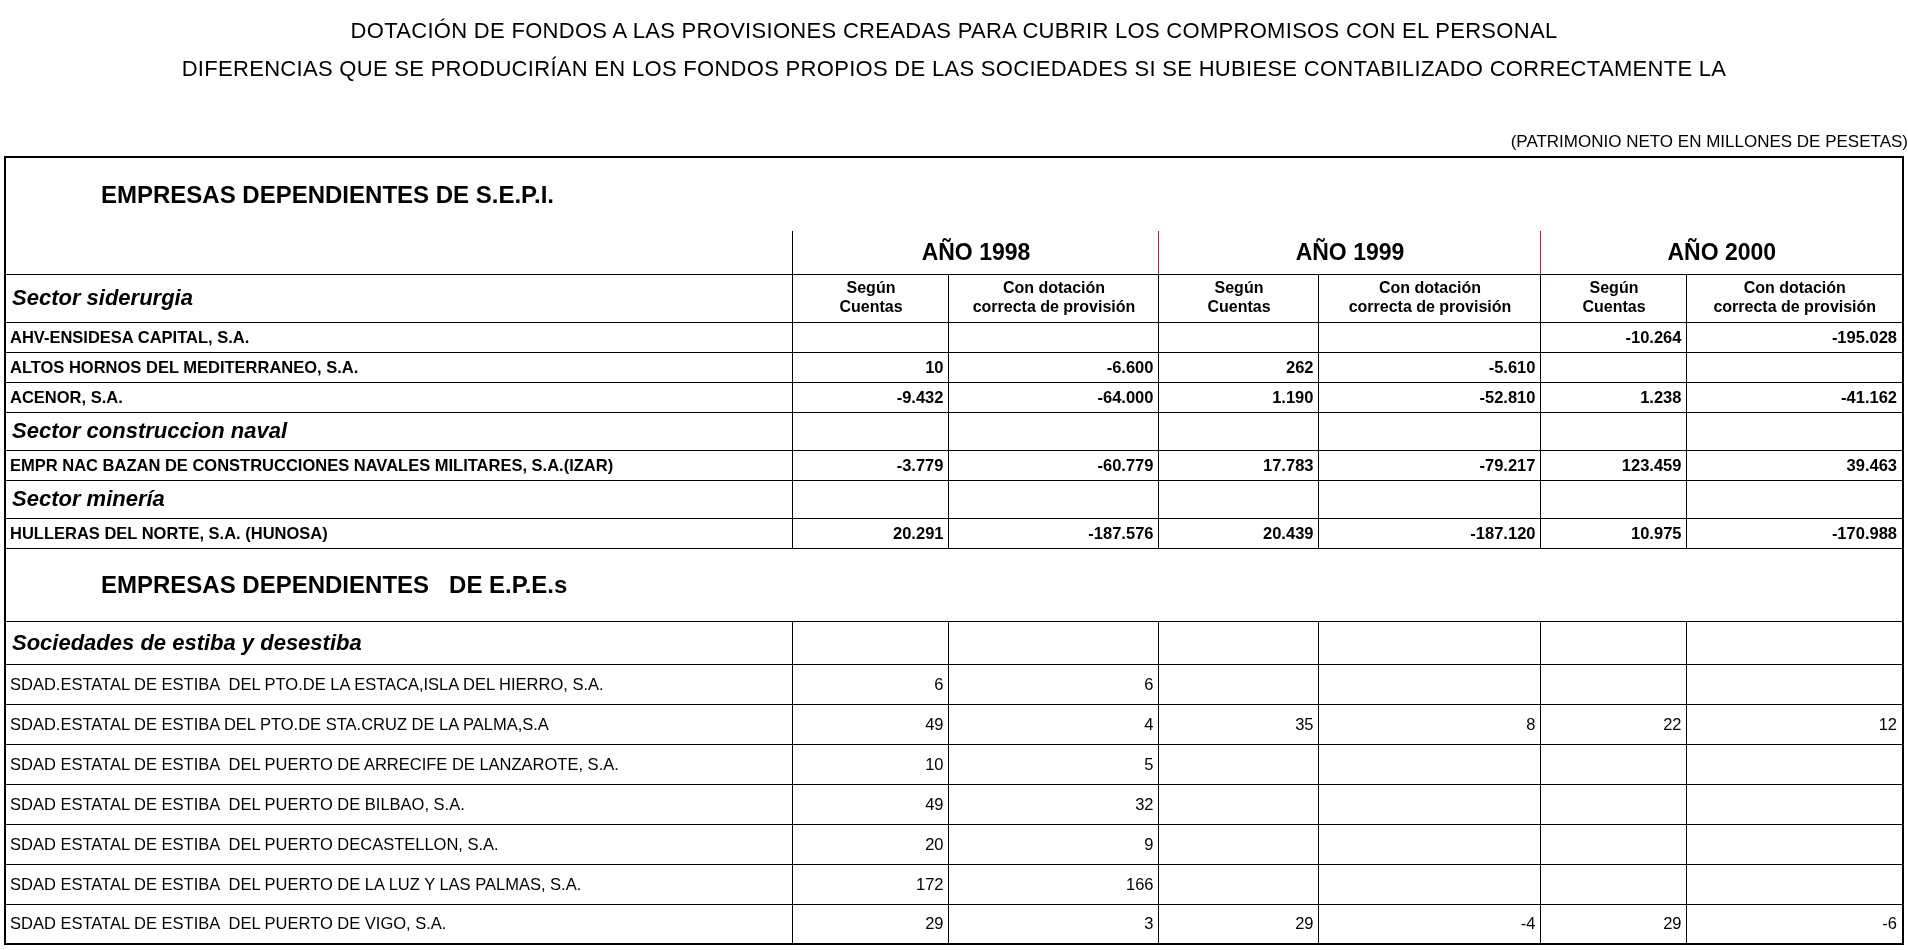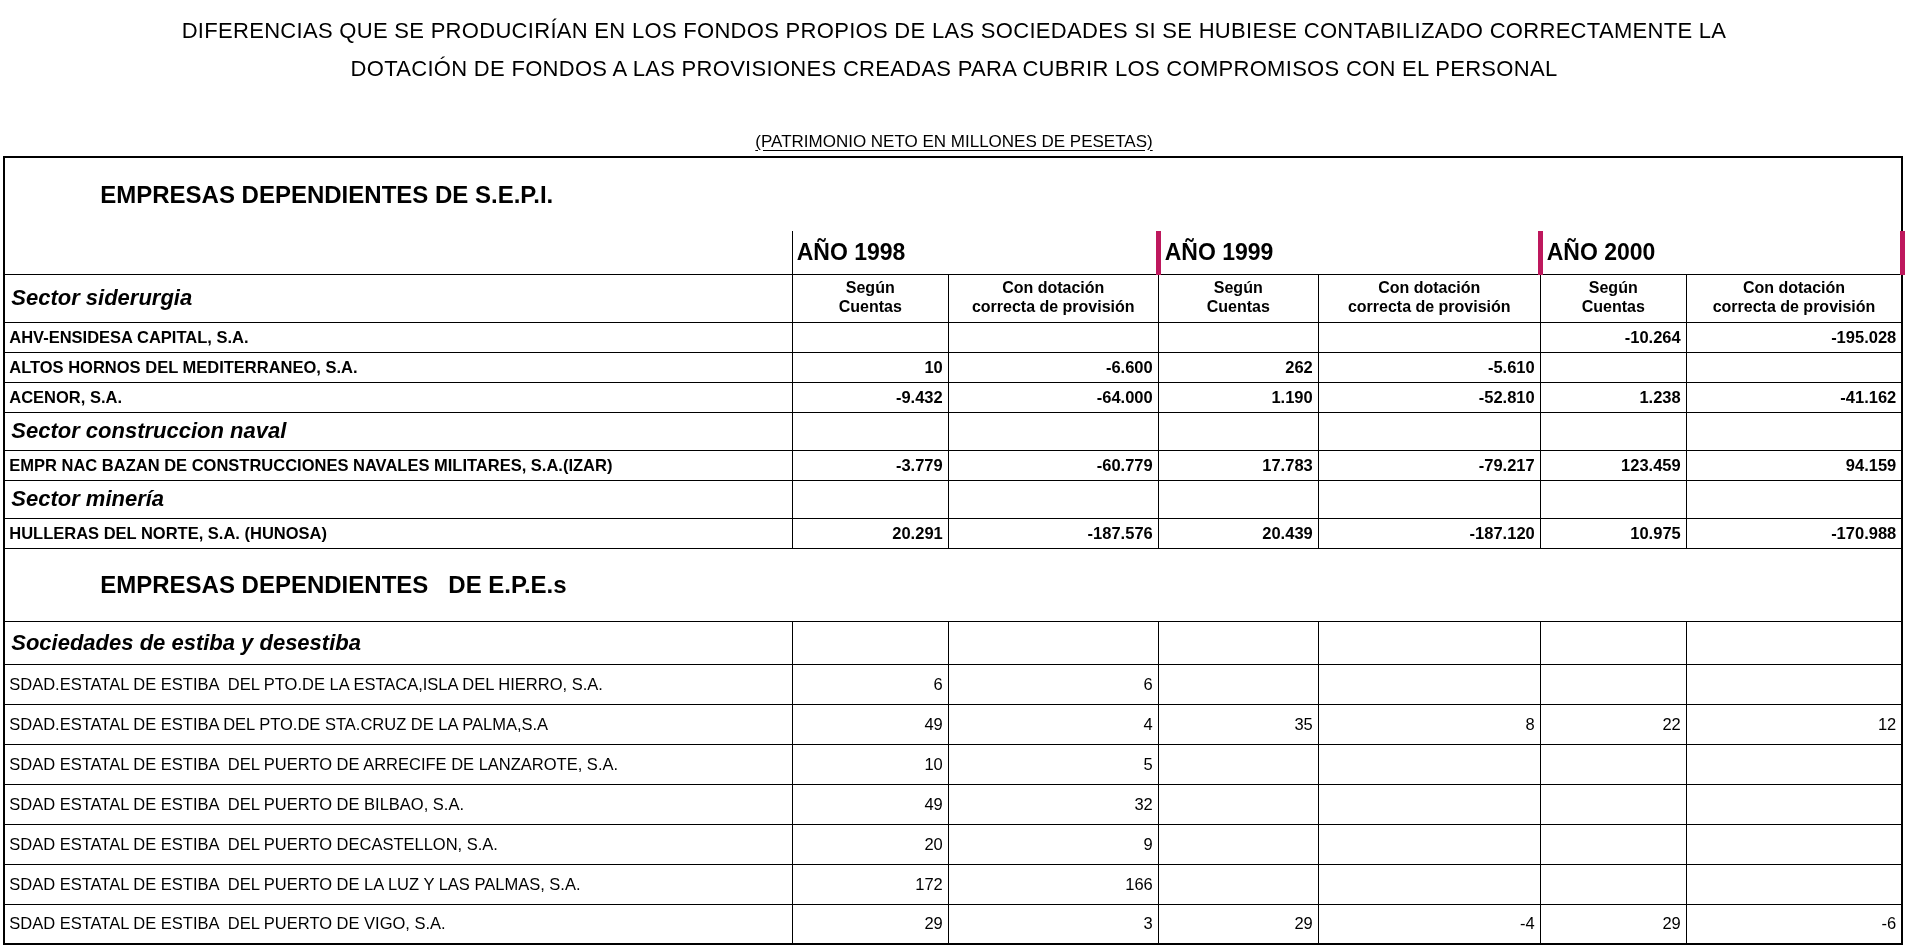--- a/index.html
+++ b/index.html
@@ -15,24 +15,23 @@
   }
   .t-title {
     text-align: center;
     font-size: 22px;
     line-height: 38px;
     letter-spacing: 0.3px;
     white-space: pre;
   }
   .title-wrap { padding-top: 12px; }
   .t-units {
-    text-align: center;
+    text-align: right;
     font-size: 17px;
     margin-top: 44px;
-    text-decoration: underline;
     text-underline-offset: 3px;
     white-space: pre;
   }
   table.doc-table {
     border-collapse: collapse;
     border: 2px solid #000;
     table-layout: fixed;
     width: 1898px;
     margin: 4px auto 0 auto;
   }
@@ -47,25 +46,25 @@
     border: none;
     font-weight: bold;
     font-size: 24px;
     padding-left: 95px;
   }
   
   tr.r-year td { border: none; }
   tr.r-year td.stub-empty { border-right: 1px solid #000; }
   tr.r-year td.year {
     border-left: 1px solid #000;
-    border-right: 5px solid #be185d;
+    border-right: 1px solid #be185d;
     border-bottom: 1px solid #000;
     font-weight: bold;
     font-size: 23px;
-    text-align: left;
+    text-align: center;
   }
   
   td.cell { border: 1px solid #000; }
   td.sector {
     font-weight: bold;
     font-style: italic;
     font-size: 22px;
     padding-left: 6px;
   }
   td.subhdr {
@@ -85,22 +84,22 @@
   tr.r-band2 { height: 73px; }
   tr.r-soc   { height: 43px; }
   tr.r-est   { height: 40px; margin-left: 12px; }
 </style>
 </head>
 <body>
 
 <div class="page">
 
   <div class="title-wrap">
+    <div class="t-title">DOTACIÓN DE FONDOS A LAS PROVISIONES CREADAS PARA CUBRIR LOS COMPROMISOS CON EL PERSONAL</div>
     <div class="t-title">DIFERENCIAS QUE SE PRODUCIRÍAN EN LOS FONDOS PROPIOS DE LAS SOCIEDADES SI SE HUBIESE CONTABILIZADO CORRECTAMENTE LA</div>
-    <div class="t-title">DOTACIÓN DE FONDOS A LAS PROVISIONES CREADAS PARA CUBRIR LOS COMPROMISOS CON EL PERSONAL</div>
   </div>
 
   <div class="t-units">(PATRIMONIO NETO EN MILLONES DE PESETAS)</div>
 
   <table class="doc-table">
     <colgroup>
       <col style="width:788px">
         <col style="width:156px">
         <col style="width:210px">
       <col style="width:160px">
@@ -177,21 +176,21 @@
       <td class="cell num"></td>
     </tr>
 
     <tr class="r-data">
       <td class="cell lbl">EMPR NAC BAZAN DE CONSTRUCCIONES NAVALES MILITARES, S.A.(IZAR)</td>
       <td class="cell num">-3.779</td>
       <td class="cell num">-60.779</td>
       <td class="cell num">17.783</td>
       <td class="cell num">-79.217</td>
       <td class="cell num">123.459</td>
-      <td class="cell num">94.159</td>
+      <td class="cell num">39.463</td>
     </tr>
 
     <tr class="r-sector">
       <td class="cell sector">Sector minería</td>
       <td class="cell num"></td>
       <td class="cell num"></td>
       <td class="cell num"></td>
       <td class="cell num"></td>
       <td class="cell num"></td>
       <td class="cell num"></td>

